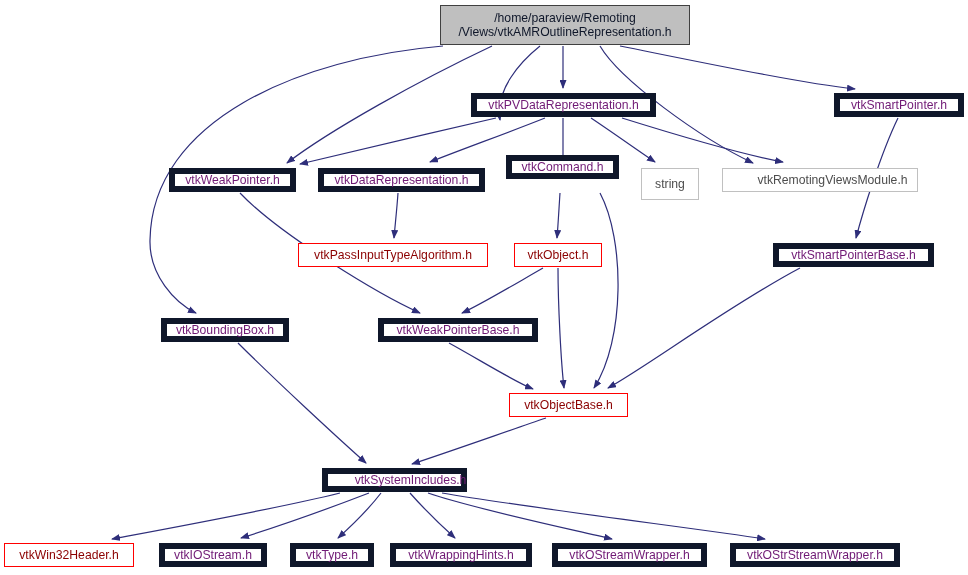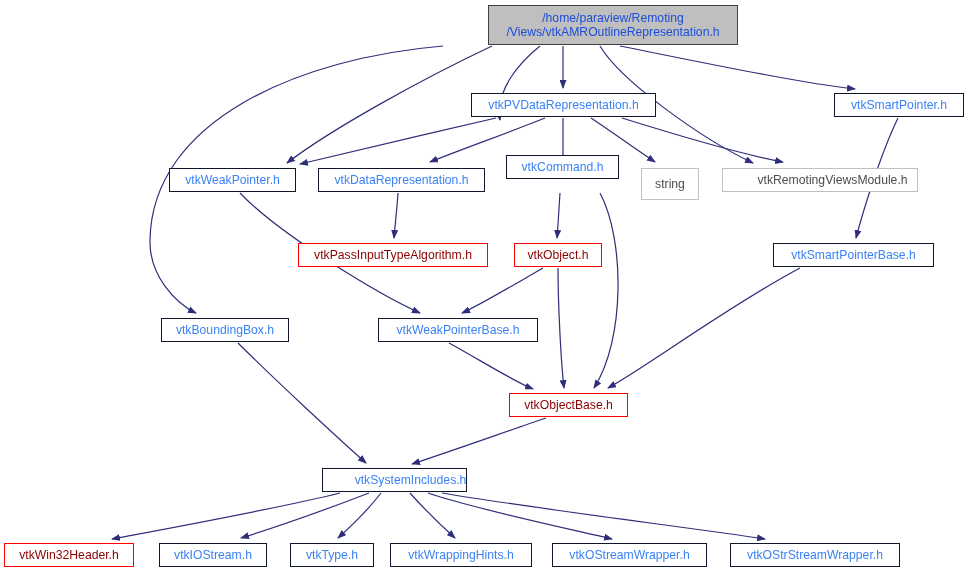--- a/index.html
+++ b/index.html
@@ -29,30 +29,29 @@
     position: absolute;
     box-sizing: border-box;
     display: flex;
     align-items: center;
     justify-content: center;
     text-align: center;
     white-space: pre;
     line-height: 1.18;
     letter-spacing: 0px;
     background: #ffffff;
-    border: 1px solid #0f172a;
-    color: #3b82f6;
+    border: 6px solid #0f172a;
+    color: #701a75;
     font-size: 12.2px;
     z-index: 5;
   }
   .node.root {
     background: #bfbfbf;
     border: 1px solid #404040;
-    color: #1d4ed8;
-    margin-left: 48px;
+    color: #0f172a;
   }
   .node.red {
     border: 1px solid #ff0000;
     color: #8b0000;
   }
   .node.faint {
     border: 1px solid #c0c0c0;
     color: #4d4d4d;
   }
   .node-label {

